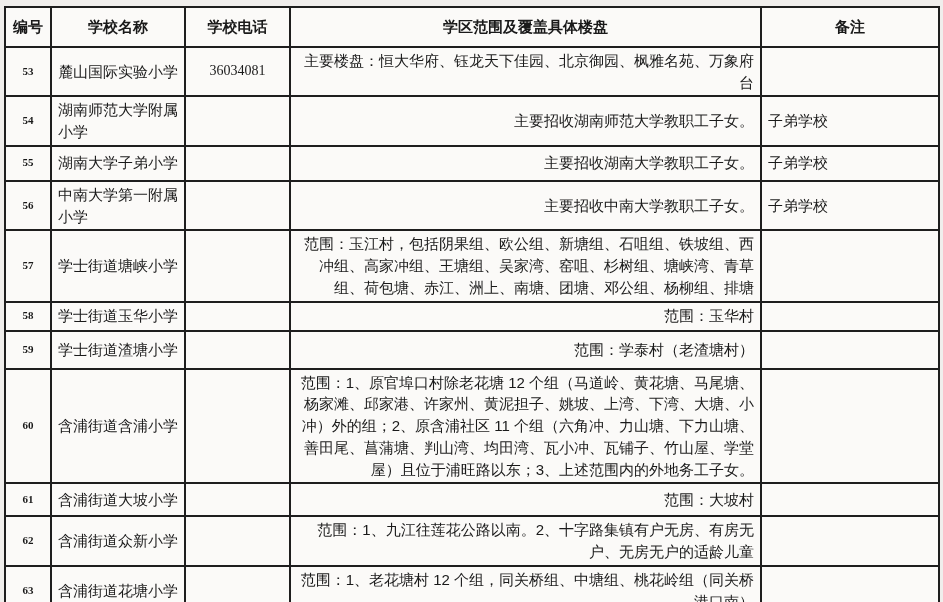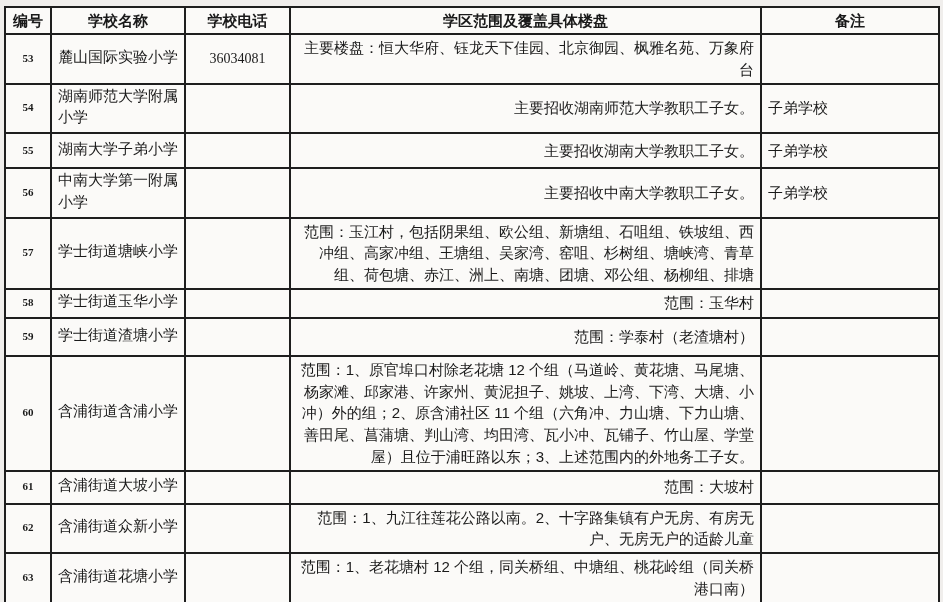--- a/index.html
+++ b/index.html
@@ -34,21 +34,21 @@
     font-size: 15px;
     line-height: 1.45;
     overflow: hidden;
     word-break: break-all;
   }
   .district-table thead tr { height: 27px; }
   .district-table th {
     font-weight: bold;
     text-align: center;
     font-size: 15px;
-    padding: 1px 4px;
+    padding: 8px 4px;
   }
   
   tbody tr:nth-child(1)  { height: 35px; }
   tbody tr:nth-child(2)  { height: 37px; }
   tbody tr:nth-child(3)  { height: 35px; }
   tbody tr:nth-child(4)  { height: 36px; }
   tbody tr:nth-child(5)  { height: 66px; }
   tbody tr:nth-child(6)  { height: 29px; }
   tbody tr:nth-child(7)  { height: 38px; }
   tbody tr:nth-child(8)  { height: 102px; }
@@ -56,21 +56,21 @@
   tbody tr:nth-child(10) { height: 44px; }
   tbody tr:nth-child(11) { height: 31px; }
   tbody tr:nth-child(12) { height: 34px; }
 
   td.c-id {
     text-align: center;
     font-weight: bold;
     font-family: "Liberation Serif", serif;
     font-size: 11px;
   }
-  td.c-name { text-align: left; font-family: Liberation Mono, monospace; }
+  td.c-name { text-align: left; }
   td.c-phone {
     text-align: center;
     font-family: "Liberation Serif", serif;
     font-size: 14px;
   }
   td.c-range { text-align: right; }
   td.c-note  { text-align: left; }
 </style>
 </head>
 <body>

